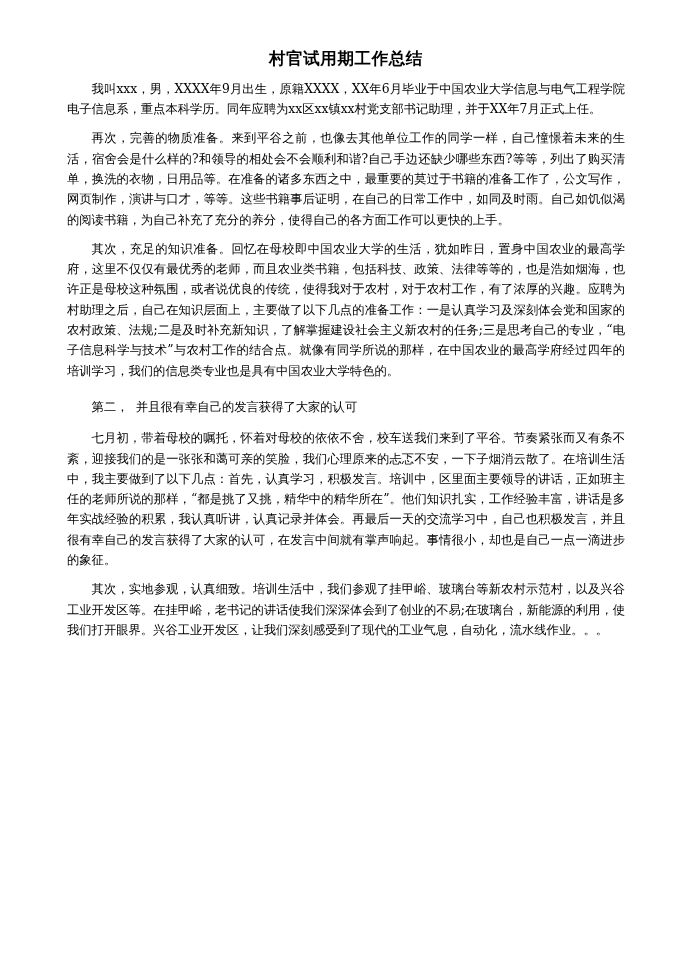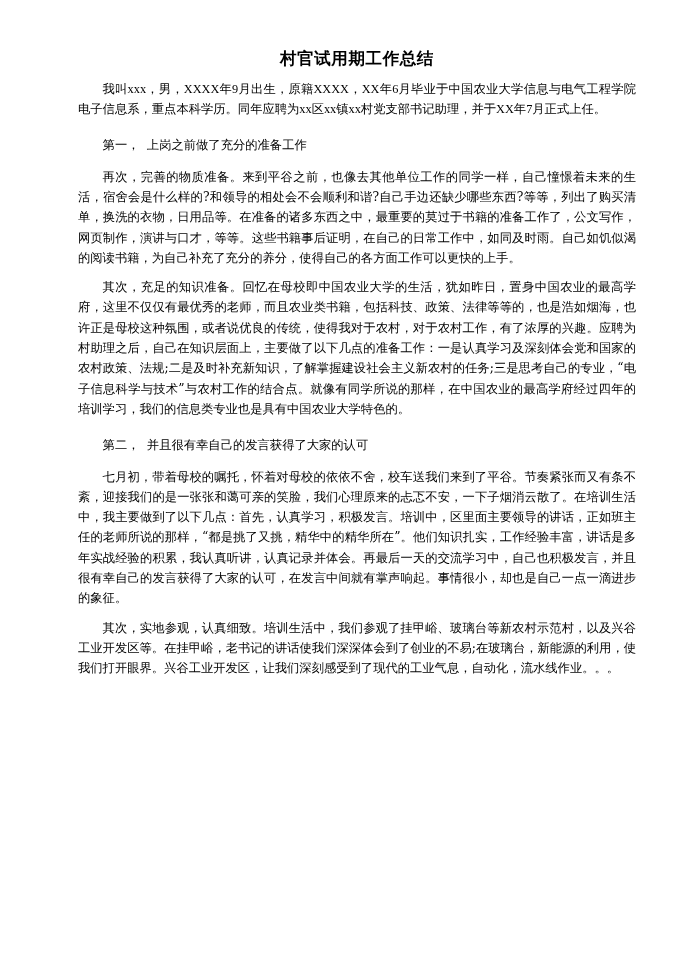--- a/index.html
+++ b/index.html
@@ -16,21 +16,21 @@
     position: relative;
     width: 690px;
     height: 976px;
     margin: 0 auto;
     background: #ffffff;
     box-sizing: border-box;
     overflow: hidden;
   }
   .content {
     position: absolute;
-    left: 78px;
+    left: 67px;
     top: 0;
     width: 558px;
   }
   .doc-title {
     font-size: 16.5px;
     font-weight: bold;
     text-align: center;
     letter-spacing: 0.6px;
     margin: 0;
     padding-top: 47px;
@@ -43,21 +43,20 @@
     text-align: justify;
     text-justify: inter-ideograph;
     text-indent: 2em;
     margin: 0;
     padding-top: 9px;
     word-break: break-all;
     letter-spacing: 0px;
   }
   .para.first-para {
     padding-top: 5px;
-    font-family: Liberation Serif, serif;
   }
   .heading-para {
     font-size: 12.3px;
     line-height: 20.3px;
     text-indent: 2em;
     margin: 0;
     padding-top: 16px;
     padding-bottom: 2px;
     text-align: left;
     letter-spacing: 0px;
@@ -71,23 +70,20 @@
 <body>
 
 <div class="page">
   <div class="content">
 
     <h1 class="doc-title">村官试用期工作总结</h1>
 
     <p class="para first-para">我叫xxx，男，XXXX年9月出生，原籍XXXX，XX年6月毕业于中国农业大学信息与电气工程学院电子信息系，重点本科学历。同年应聘为xx区xx镇xx村党支部书记助理，并于XX年7月正式上任。</p>
 
 
-    <p class="heading-para">
-      <span>第一，</span><span class="hd-sep"></span><span>上岗之前做了充分的准备工作</span>
-    </p>
 
 
     <p class="para">再次，完善的物质准备。来到平谷之前，也像去其他单位工作的同学一样，自己憧憬着未来的生活，宿舍会是什么样的?和领导的相处会不会顺利和谐?自己手边还缺少哪些东西?等等，列出了购买清单，换洗的衣物，日用品等。在准备的诸多东西之中，最重要的莫过于书籍的准备工作了，公文写作，网页制作，演讲与口才，等等。这些书籍事后证明，在自己的日常工作中，如同及时雨。自己如饥似渴的阅读书籍，为自己补充了充分的养分，使得自己的各方面工作可以更快的上手。</p>
 
     <p class="para">其次，充足的知识准备。回忆在母校即中国农业大学的生活，犹如昨日，置身中国农业的最高学府，这里不仅仅有最优秀的老师，而且农业类书籍，包括科技、政策、法律等等的，也是浩如烟海，也许正是母校这种氛围，或者说优良的传统，使得我对于农村，对于农村工作，有了浓厚的兴趣。应聘为村助理之后，自己在知识层面上，主要做了以下几点的准备工作：一是认真学习及深刻体会党和国家的农村政策、法规;二是及时补充新知识，了解掌握建设社会主义新农村的任务;三是思考自己的专业，“电子信息科学与技术”与农村工作的结合点。就像有同学所说的那样，在中国农业的最高学府经过四年的培训学习，我们的信息类专业也是具有中国农业大学特色的。</p>
 
 
     <p class="heading-para">
       <span>第二，</span><span class="hd-sep"></span><span>并且很有幸自己的发言获得了大家的认可</span>
     </p>

